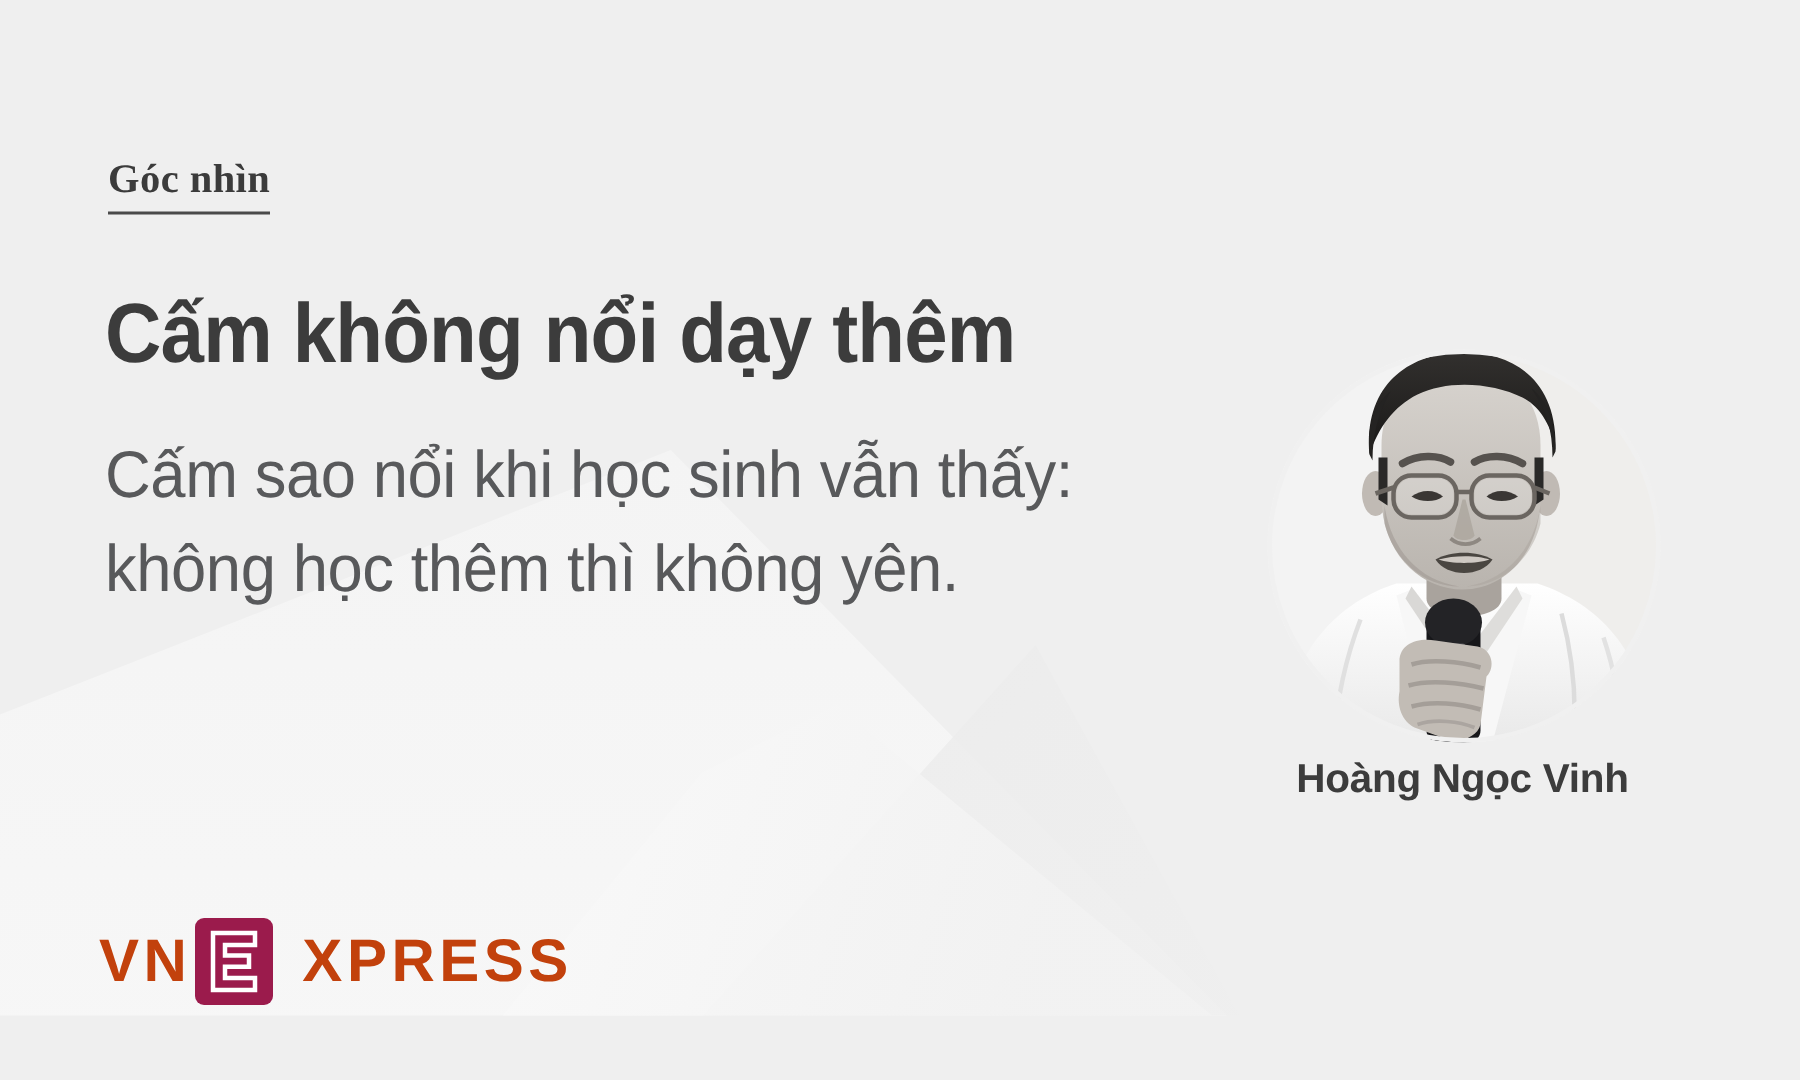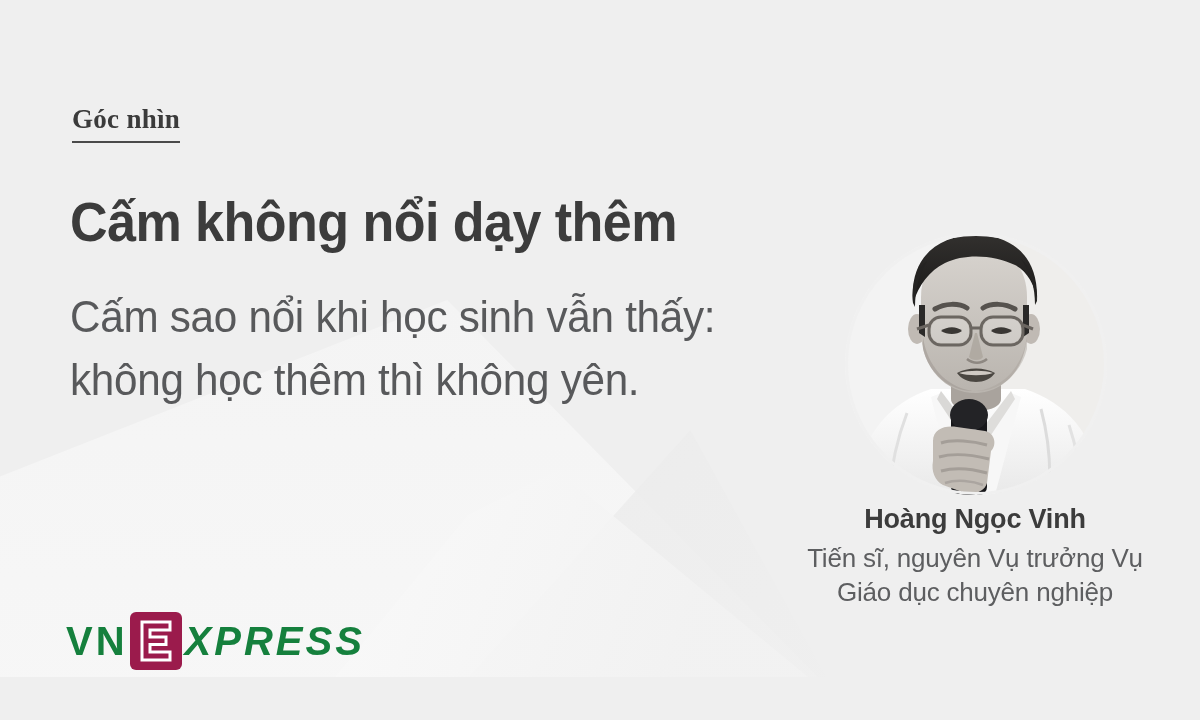--- a/index.html
+++ b/index.html
@@ -140,25 +140,25 @@
     left:66px; top:612px;
     display:flex;
     align-items:center;
     height:58px;
   }
   .logo-txt {
     font-family:"Liberation Sans", sans-serif;
     font-weight:bold;
     font-size:40px;
     letter-spacing:3px;
-    color:#15803d;
+    color:#c2410c;
     line-height:1;
   }
   #logo-vn { margin-right:2px; }
-  #logo-xpress { margin-left:3px;font-style:italic; }
+  #logo-xpress { margin-left:20px; }
 
   #logo-e-box {
     width:52px; height:58px;
     background:#9b1b4c;
     border-radius:6px;
     position:relative;
     display:flex;
     align-items:center;
     justify-content:center;
   }
@@ -272,21 +272,20 @@
         <path d="M96 238 C110 234 128 236 142 240" stroke="#a49e98" stroke-width="3" fill="none"></path>
         <path d="M100 250 C112 246 128 248 138 252" stroke="#aba5a0" stroke-width="2.5" fill="none"></path>
 
         <circle cx="131" cy="131" r="130" fill="none" stroke="#f0f0f0" stroke-width="4"></circle>
       </g>
     </svg>
   </div>
 
   <div id="byline">
     <div id="author-name">Hoàng Ngọc Vinh</div>
-    <div id="author-title">Tiến sĩ, nguyên Vụ trưởng Vụ Giáo dục chuyên nghiệp</div>
   </div>
 
   <div id="logo">
     <span id="logo-vn" class="logo-txt">VN</span>
     <span id="logo-e-box">
       <svg width="40" height="44" viewBox="0 0 40 44" xmlns="http://www.w3.org/2000/svg">
         <g fill="none" stroke="#ffffff" stroke-width="3">
           <path d="M34 3 L6 3 L6 41 L34 41 L34 33 L14 33 L14 25.5 L30 25.5 L30 18 L14 18 L14 11 L34 11 Z"></path>
         </g>
       </svg>

